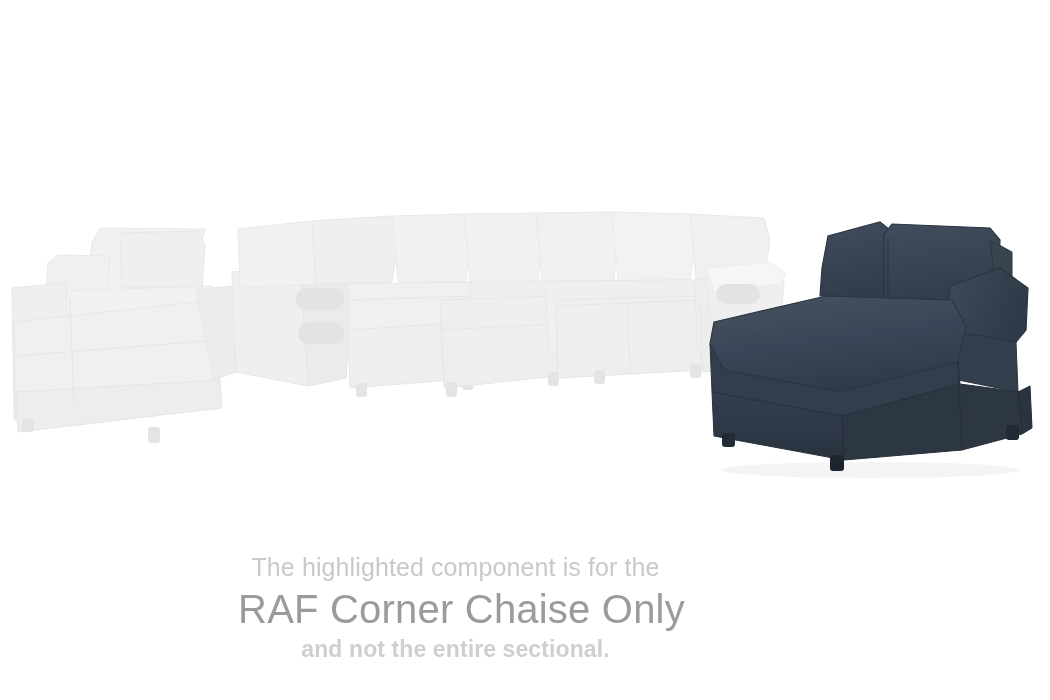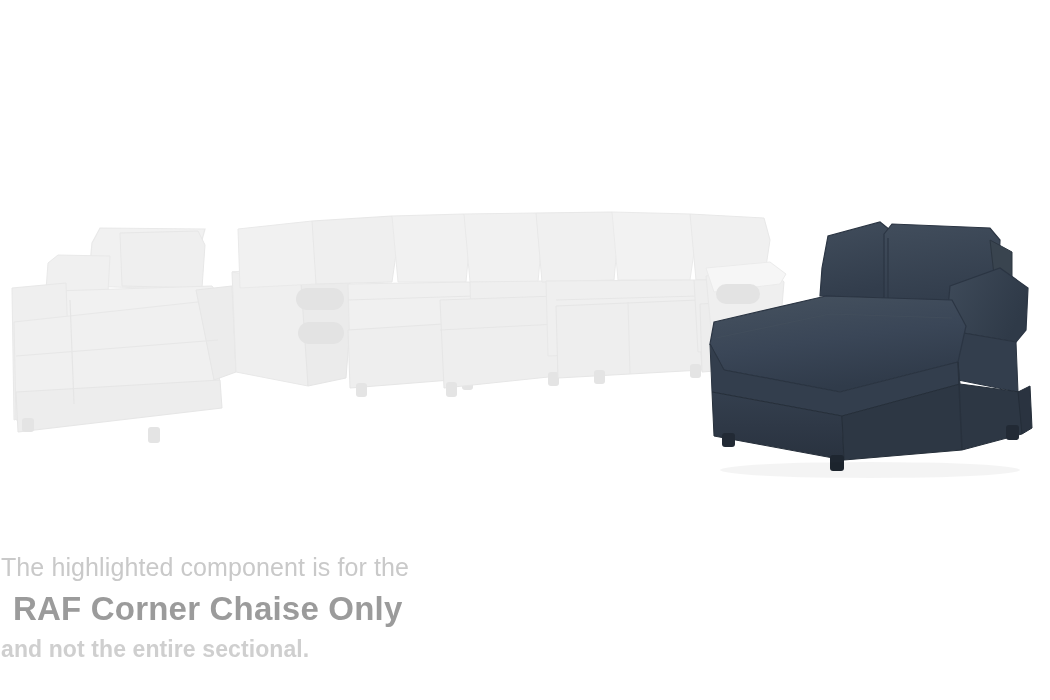--- a/index.html
+++ b/index.html
@@ -25,35 +25,36 @@
     width: 1050px;
     height: 520px;
   }
   .illustration-layer svg {
     display: block;
     width: 1050px;
     height: 520px;
   }
   .caption-block {
     position: absolute;
-    left: 1px;
+    left: 12px;
     top: 548px;
     width: 887px;
+    text-align: center;
   }
   .caption-line-1 {
     font-size: 25px;
     font-weight: 400;
     color: #c9c9c9;
     line-height: 38px;
     letter-spacing: 0.1px;
     white-space: nowrap;
   }
   .caption-line-2 {
-    font-size: 33px;
-    font-weight: 700;
+    font-size: 40px;
+    font-weight: 400;
     color: #9b9b9b;
     line-height: 46px;
     letter-spacing: 0.2px;
     white-space: nowrap;
     margin-left: 12px;
   }
   .caption-line-3 {
     font-size: 23px;
     font-weight: 700;
     color: #cfcfcf;

